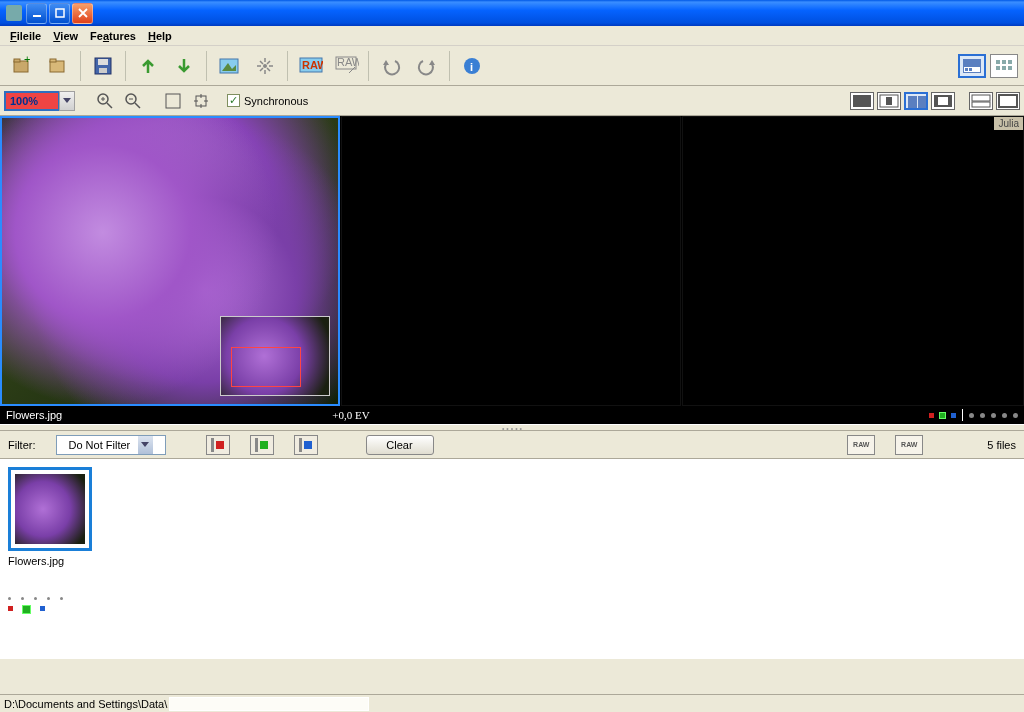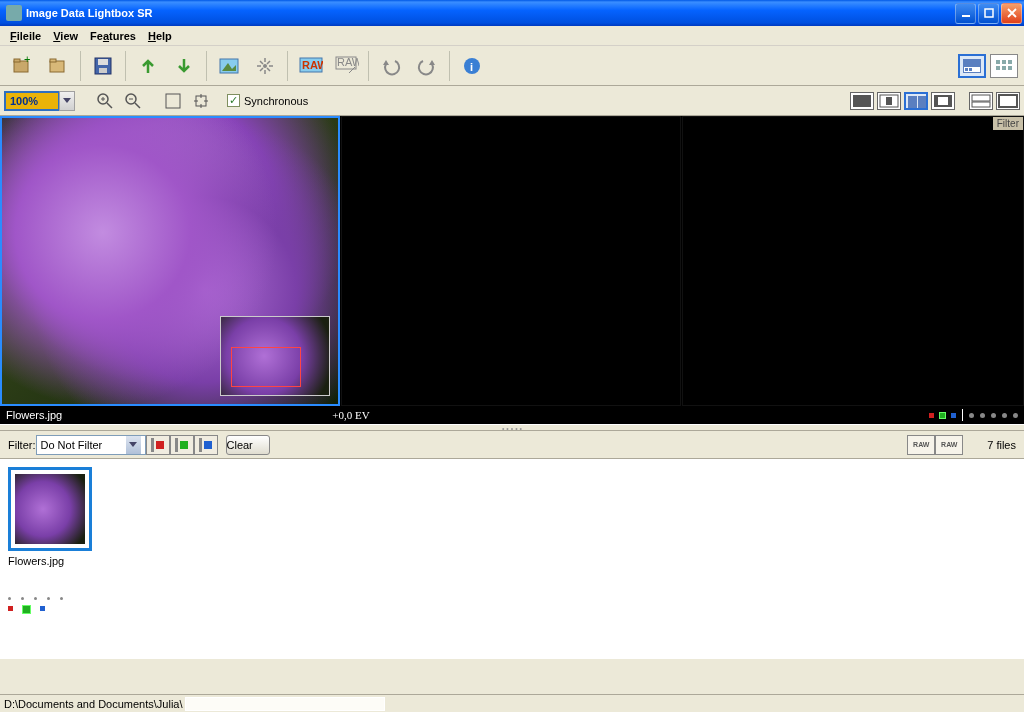--- a/index.html
+++ b/index.html
@@ -20,21 +20,21 @@
 
 .toolbar { height: 40px; background: #ece9d8; border-bottom: 1px solid #aca899; display: flex; align-items: center; padding: 0 4px; }
 .toolbar .sep { width: 1px; height: 30px; background: #c0c0b0; margin: 0 4px; }
 .toolbtn { width: 32px; height: 32px; margin: 0 2px; display: flex; align-items: center; justify-content: center; border: 1px solid transparent; }
 .ricon { width: 22px; height: 22px; display: inline-block; }
 .spacer { flex: 1; }
 .viewbtn { width: 28px; height: 24px; border: 1px solid #888; background: #fff; margin: 0 2px; display: flex; align-items: center; justify-content: center; }
 .viewbtn.active { border: 2px solid #2a6fd4; background: #dce8f7; }
 
 .zoombar { height: 30px; background: #ece9d8; border-bottom: 1px solid #aca899; display: flex; align-items: center; padding: 0 4px; }
-.zoompct { width: 56px; height: 20px; border: 2px solid #2f6fbf; background: #eab308; display: flex; align-items: center; padding: 0 4px; color: #003090; font-weight: bold; }
+.zoompct { width: 56px; height: 20px; border: 2px solid #2f6fbf; background: #ef4444; display: flex; align-items: center; padding: 0 4px; color: #003090; font-weight: bold; }
 .zoomdrop { width: 16px; height: 20px; border: 1px solid #a0a0a0; background: linear-gradient(#f0f0f0,#d0d0d0); display: flex; align-items: center; justify-content: center; margin-left: -1px; }
 .chkbox { width: 13px; height: 13px; border: 1px solid #7f8f5f; background: #fff; display: inline-flex; align-items: center; justify-content: center; color: #2a7a2a; margin-right: 4px; }
 .rightboxes { display: flex; gap: 3px; }
 .rbox { width: 24px; height: 18px; border: 1px solid #666; background: #fff; display:flex; }
 .rbox.active { border: 2px solid #2a6fd4; background: #dce8f7; }
 
 .viewer { display: flex; height: 290px; background: #000; }
 .pane { border: 1px solid #111; background: #000; position: relative; }
 .pane1 { width: 340px; border: 2px solid #2a8cff; }
 .pane2 { width: 340px; margin-left: 1px; }
@@ -51,47 +51,46 @@
 .navthumb .rect { position:absolute; left: 10px; top: 30px; width: 70px; height: 40px; border: 1px solid #f44; }
 .bottomtag { position: absolute; right: 0; top: 0; background: #c8c0a8; color: #444; padding: 1px 4px; font-size: 10px; }
 
 .infobar { height: 18px; background: #000; color: #fff; display: flex; align-items: center; padding: 0 6px; font-size: 10px; }
 .infobar .ev { margin-left: 270px; font-family: Liberation Serif, serif; }
 .infobar .dots { margin-left: auto; display:flex; align-items:center; gap:6px; }
 .dot { width:5px; height:5px; }
 
 .grip { height: 7px; background: #ece9d8; border-top:1px solid #fff; border-bottom:1px solid #aca899; text-align:center; color:#999; font-size:7px; }
 
-.filterbar { height: 28px; background: #ece9d8; border-bottom: 1px solid #aca899; display:flex; align-items:center; padding: 0 8px; gap: 0; }
-.filterselect { width: 110px; height: 20px; border: 1px solid #7f9db9; background:#fff; display:flex; align-items:center; padding:0 4px; }
+.filterbar { height: 28px; background: #ece9d8; border-bottom: 1px solid #aca899; display:flex; align-items:center; padding: 0 8px; gap: 20px; }
+.filterselect { width: 110px; height: 20px; border: 1px solid #7f9db9; background:#fff; display:flex; align-items:center; padding:0 12px; }
 .filterselect .arrow { margin-left:auto; width:15px; height:18px; background:linear-gradient(#dce4f0,#b0c0d8); display:flex; align-items:center; justify-content:center; }
 .colbtn { width:24px; height:20px; border:1px solid #888; background:#f0ece0; display:flex; align-items:center; justify-content:center; }
 .sq { width:8px; height:8px; }
-.clearbtn { width:44px; height:20px; border:1px solid #888; border-radius:3px; background:linear-gradient(#fff,#e0ddd0); display:flex; align-items:center; }
+.clearbtn { width:68px; height:20px; border:1px solid #888; border-radius:3px; background:linear-gradient(#fff,#e0ddd0); display:flex; align-items:center; justify-content:center; }
 .rawbtn { width:28px; height:20px; border:1px solid #888; background:#f6f3ea; display:flex; align-items:center; justify-content:center; font-size:7px; font-weight:bold; color:#555; }
 
 .thumbs { background: #fff; height: 200px; padding: 8px; }
 .thumb { width: 84px; height: 84px; border: 3px solid #1a7fd8; background:#fff; padding:4px; }
 .thumb .img { width:100%; height:100%; background:
   radial-gradient(circle at 40% 50%, #b070d6 0%, #7a3fa8 50%, #1a2010 90%); }
 .thumblabel { margin-top: 4px; }
 .minidots { margin-top: 30px; display:flex; gap:10px; }
 
 .statusbar { position: fixed; bottom: 0; left: 0; right: 0; height: 18px; background: #ece9d8; border-top: 1px solid #aca899; display:flex; align-items:center; padding: 0 4px; }
 .pathfield { width: 200px; height: 14px; border: 1px solid #fff; background: #fdfcf7; margin-left: 2px; }
 
 
 svg { display:block; }
 </style>
 </head>
 <body>
 
 <div class="titlebar">
   <div class="icon"></div>
-  <div class="title">Image Data Lightbox SR</div>
   <div class="winbtns">
     <div class="winbtn min">
       <svg width="10" height="10">
           <rect x="1" y="7" width="8" height="2" fill="#fff"></rect>
         </svg>
     </div>
     <div class="winbtn max">
       <svg width="10" height="10">
           <rect x="1" y="1" width="8" height="8" fill="none" stroke="#fff" stroke-width="1.5"></rect>
         </svg>
@@ -320,21 +319,21 @@
 <div class="viewer">
   <div class="pane pane1">
     <div class="flower"></div>
     <div class="navthumb">
       <div class="inner"></div>
       <div class="rect"></div>
     </div>
   </div>
   <div class="pane pane2"></div>
   <div class="pane pane3">
-    <div class="bottomtag">Filter</div>
+    <div class="bottomtag">Julia</div>
   </div>
 </div>
 
 <div class="infobar">
   <span>Flowers.jpg</span>
   <span class="ev">+0,0 EV</span>
   <div class="dots">
     <div class="dot" style="background:#d02020"></div>
     <div class="dot" style="background:#20b020;outline:1px solid #6f6"></div>
     <div class="dot" style="background:#2060d0"></div>
@@ -373,21 +372,21 @@
       <div class="sq" style="background:#2060d0"></div>
     </div>
   <div style="width:8px"></div>
   <div class="clearbtn">
       <span>Clear</span>
     </div>
   <div class="spacer"></div>
   <div class="rawbtn">RAW</div>
   <div class="rawbtn">RAW</div>
   <div class="sep" style="height:22px;margin:0 12px"></div>
-  <span>7 files</span>
+  <span>5 files</span>
 </div>
 
 <div class="thumbs">
   <div class="thumb">
     <div class="img"></div>
   </div>
   <div class="thumblabel">Flowers.jpg</div>
   <div class="minidots">
     <div style="width:3px;height:3px;background:#888;border-radius:50%"></div>
     <div style="width:3px;height:3px;background:#888;border-radius:50%"></div>
@@ -396,15 +395,15 @@
     <div style="width:3px;height:3px;background:#888;border-radius:50%"></div>
   </div>
   <div style="margin-top:6px;display:flex;gap:10px">
     <div style="width:5px;height:5px;background:#d02020"></div>
     <div style="width:7px;height:7px;background:#20b020;outline:1px solid #6f6"></div>
     <div style="width:5px;height:5px;background:#2060d0"></div>
   </div>
 </div>
 
 <div class="statusbar">
-  <span>D:\Documents and Documents\Julia\</span>
+  <span>D:\Documents and Settings\Data\</span>
   <div class="pathfield"></div>
 </div>
 
 </body></html>

